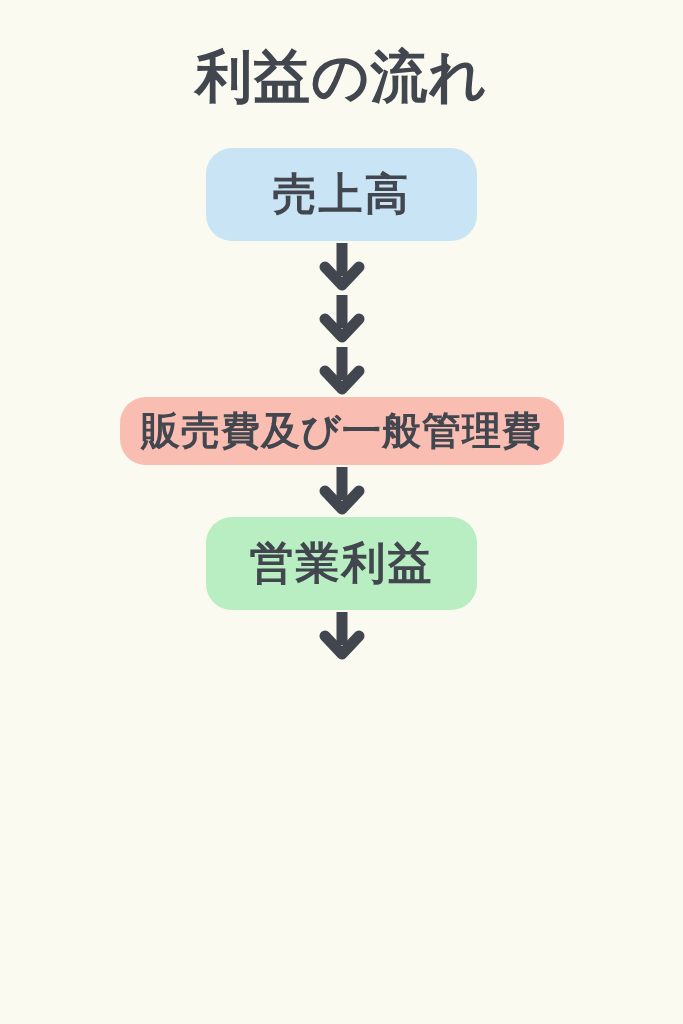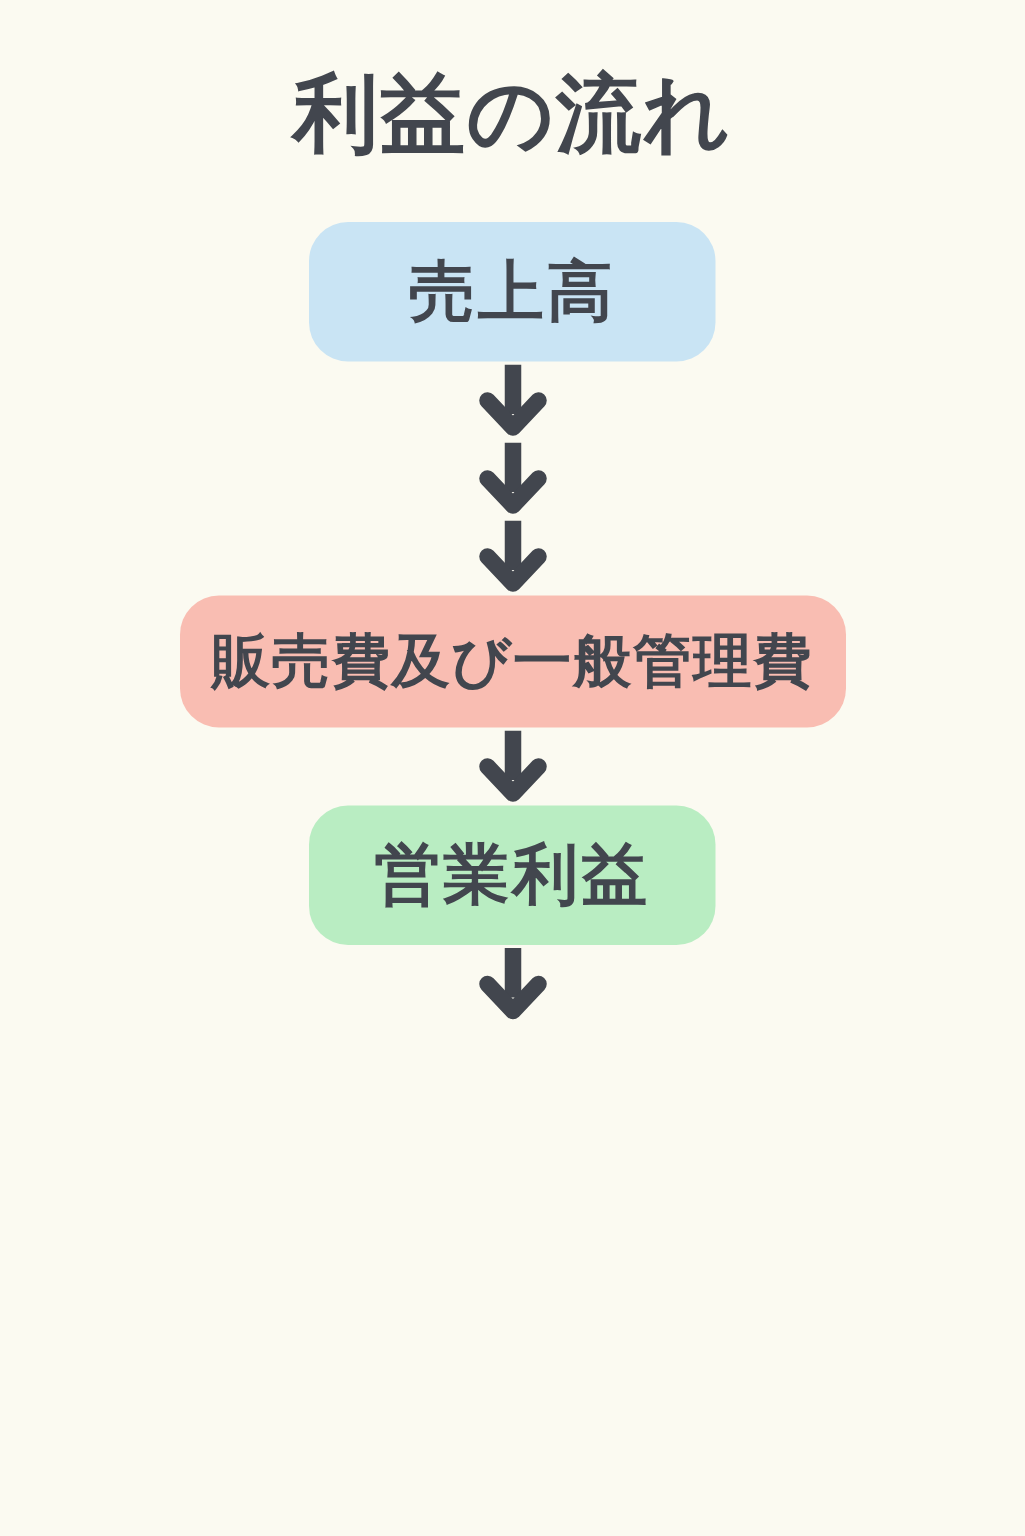--- a/index.html
+++ b/index.html
@@ -38,21 +38,21 @@
     width: 271px;
     height: 93px;
     border-radius: 26px;
     display: flex;
     align-items: center;
     justify-content: center;
     flex: none;
   }
   .box.wide {
     width: 444px;
-    height: 88px;
+    height: 68px;
   }
   .box-label {
     font-size: 44px;
     font-weight: 700;
     letter-spacing: 2px;
     color: var(--text);
     white-space: nowrap;
   }
   .box.wide .box-label {
     font-size: 39px;

